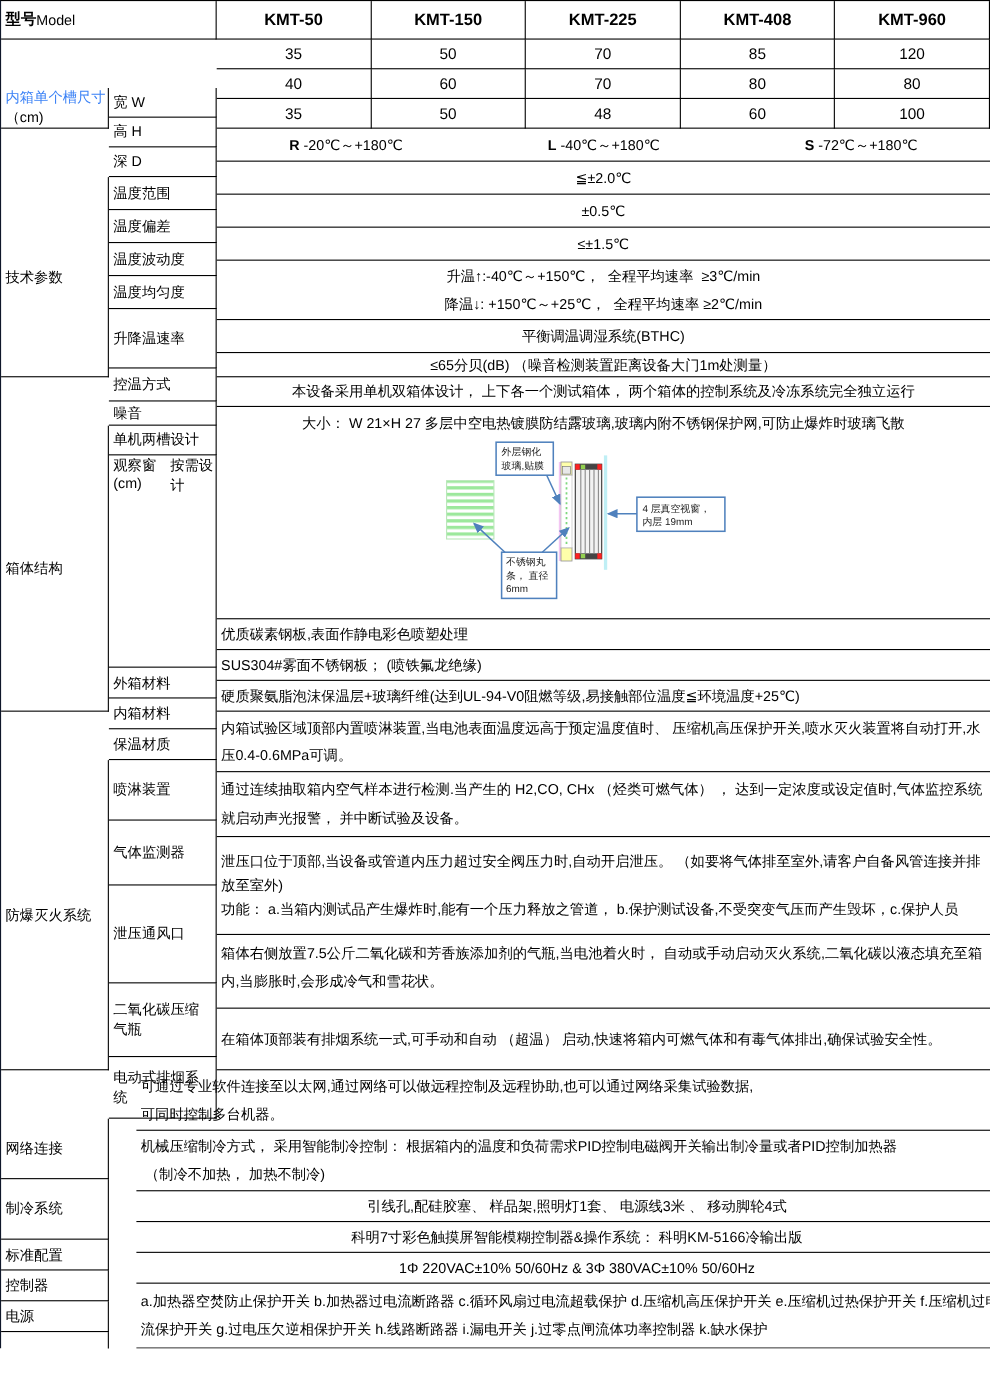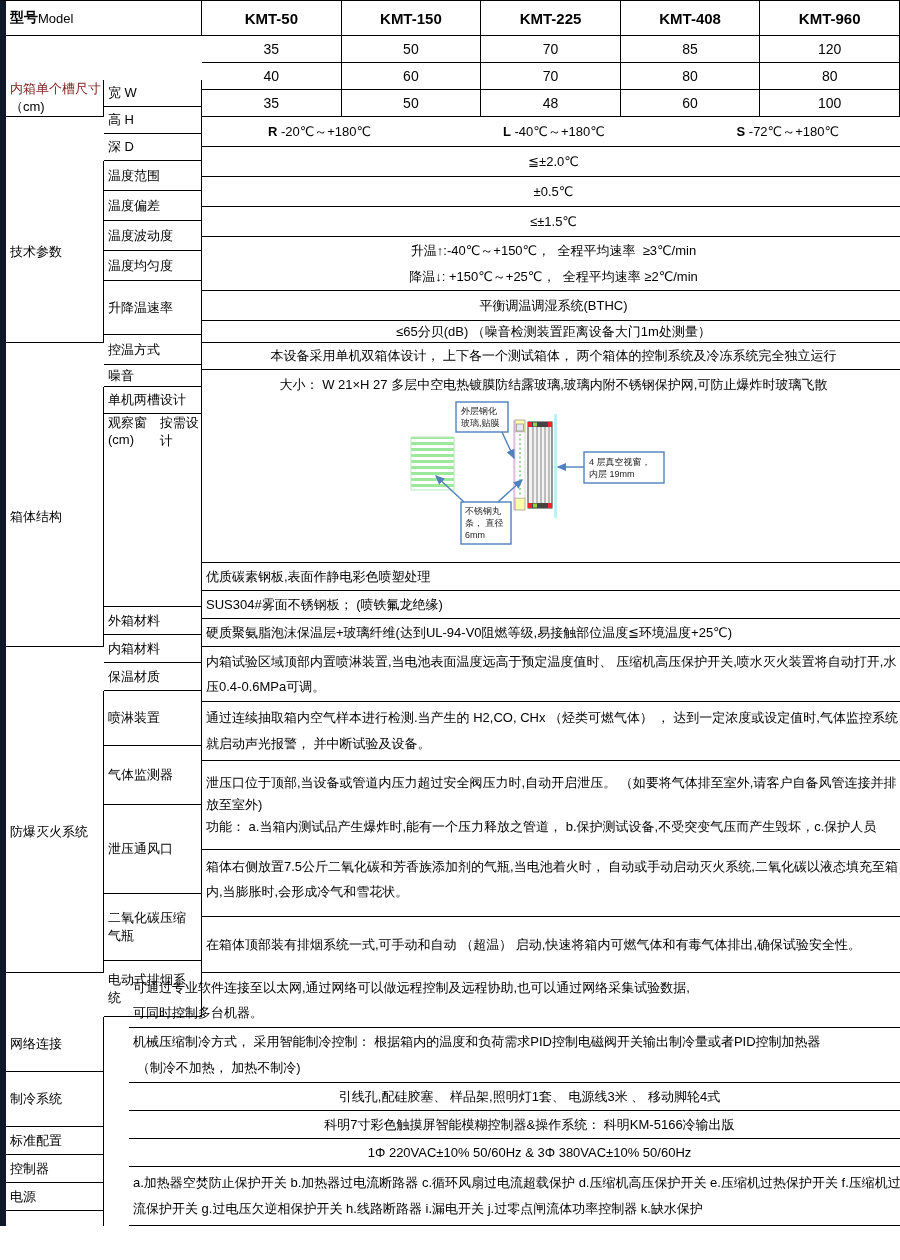--- a/index.html
+++ b/index.html
@@ -1,30 +1,30 @@
 <!DOCTYPE html>
 <html><head>
 <meta charset="utf-8">
 <style>
   html,body{margin:0;padding:0;background:#fff;}
   body{font-family:"Liberation Sans","DejaVu Sans",sans-serif;color:#000;}
-  .table{width:900px;border-top:1px solid #000;border-left:6px solid #0f172a;box-sizing:border-box;font-size:13px;}
+  .table{width:900px;border-top:1px solid #000;border-left:1px solid #0f172a;box-sizing:border-box;font-size:13px;}
   .row{display:flex;box-sizing:border-box;}
   .cell{box-sizing:border-box;border-right:1px solid #000;border-bottom:1px solid #000;overflow:hidden;}
   .w98{width:98px;flex:none;margin-top:44px;}
   .w196{width:196px;flex:none;}
   .w704{width:704px;flex:none;}
   .w802{width:802px;flex:none;margin-left:25px;}
   .vc{display:flex;align-items:center;}
   .hc{justify-content:center;text-align:center;}
   .pad{padding:1px 4px;}
   .band{display:flex;}
   .band-rows{flex:1;display:flex;flex-direction:column;}
   .section-cell{display:flex;align-items:center;padding-left:4px;}
-  .red{color:#7f1d1d;}
+  .red{color:#3b82f6;}
   .models .cell{width:20%;font-weight:bold;font-size:15px;}
   .valcell{width:20%;font-size:14px;}
   .h35{height:35px;} .h27{height:27px;} .h30{height:30px;} .h54{height:54px;} .h22{height:22px;}
   .h193{height:193px;} .h28{height:28px;} .h55{height:55px;} .h59{height:59px;} .h89{height:89px;}
   .h67{height:67px;} .h56{height:56px;}
   .prewrap{white-space:pre-wrap;word-break:break-all;}
   .lh25{line-height:25px;} .lh26{line-height:26px;} .lh22{line-height:22px;}
   .temp-seg{display:flex;justify-content:space-around;width:100%;}
   .hdr-bold{font-weight:bold;font-size:14px;}
   .win-cell{position:relative;}

